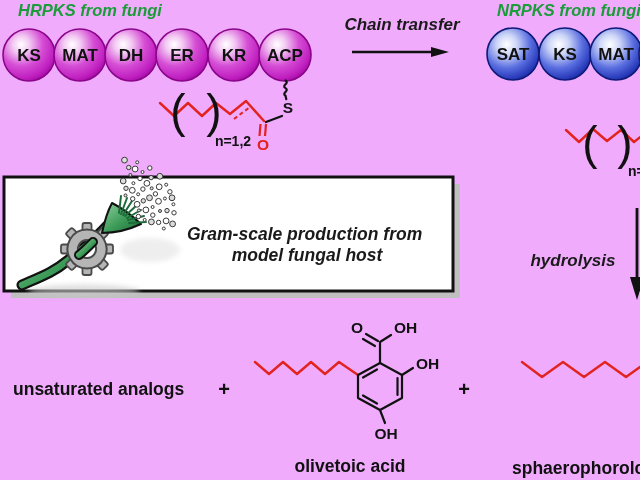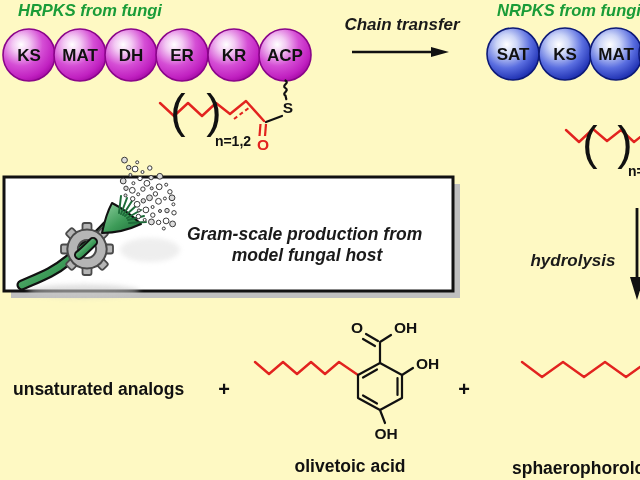--- a/index.html
+++ b/index.html
@@ -1,16 +1,16 @@
 <!DOCTYPE html>
 <html><head>
 <meta charset="utf-8">
 <style>
   html,body{margin:0;padding:0;background:#fff;}
-  .canvas{position:relative;width:640px;height:480px;background:#fef9c3;overflow:hidden;
+  .canvas{position:relative;width:640px;height:480px;background:#f0abfc;overflow:hidden;
           font-family:"Liberation Sans",sans-serif;}
   svg text{font-family:"Liberation Sans",sans-serif;}
   .t-title{font-size:16.5px;font-weight:bold;font-style:italic;fill:#1a9c38;}
   .t-step{font-size:17px;font-weight:bold;font-style:italic;fill:#1a1a1a;}
   .t-domain{font-size:17px;font-weight:bold;fill:#111111;}
   .t-atom{font-size:15.5px;font-weight:bold;fill:#111111;}
   .t-atom-red{font-size:15.5px;font-weight:bold;fill:#e2231f;}
   .t-n{font-size:14px;font-weight:bold;fill:#111111;}
   .t-paren{font-size:46px;font-weight:400;fill:#111111;}
   .t-label{font-size:17.5px;font-weight:bold;fill:#111111;}

